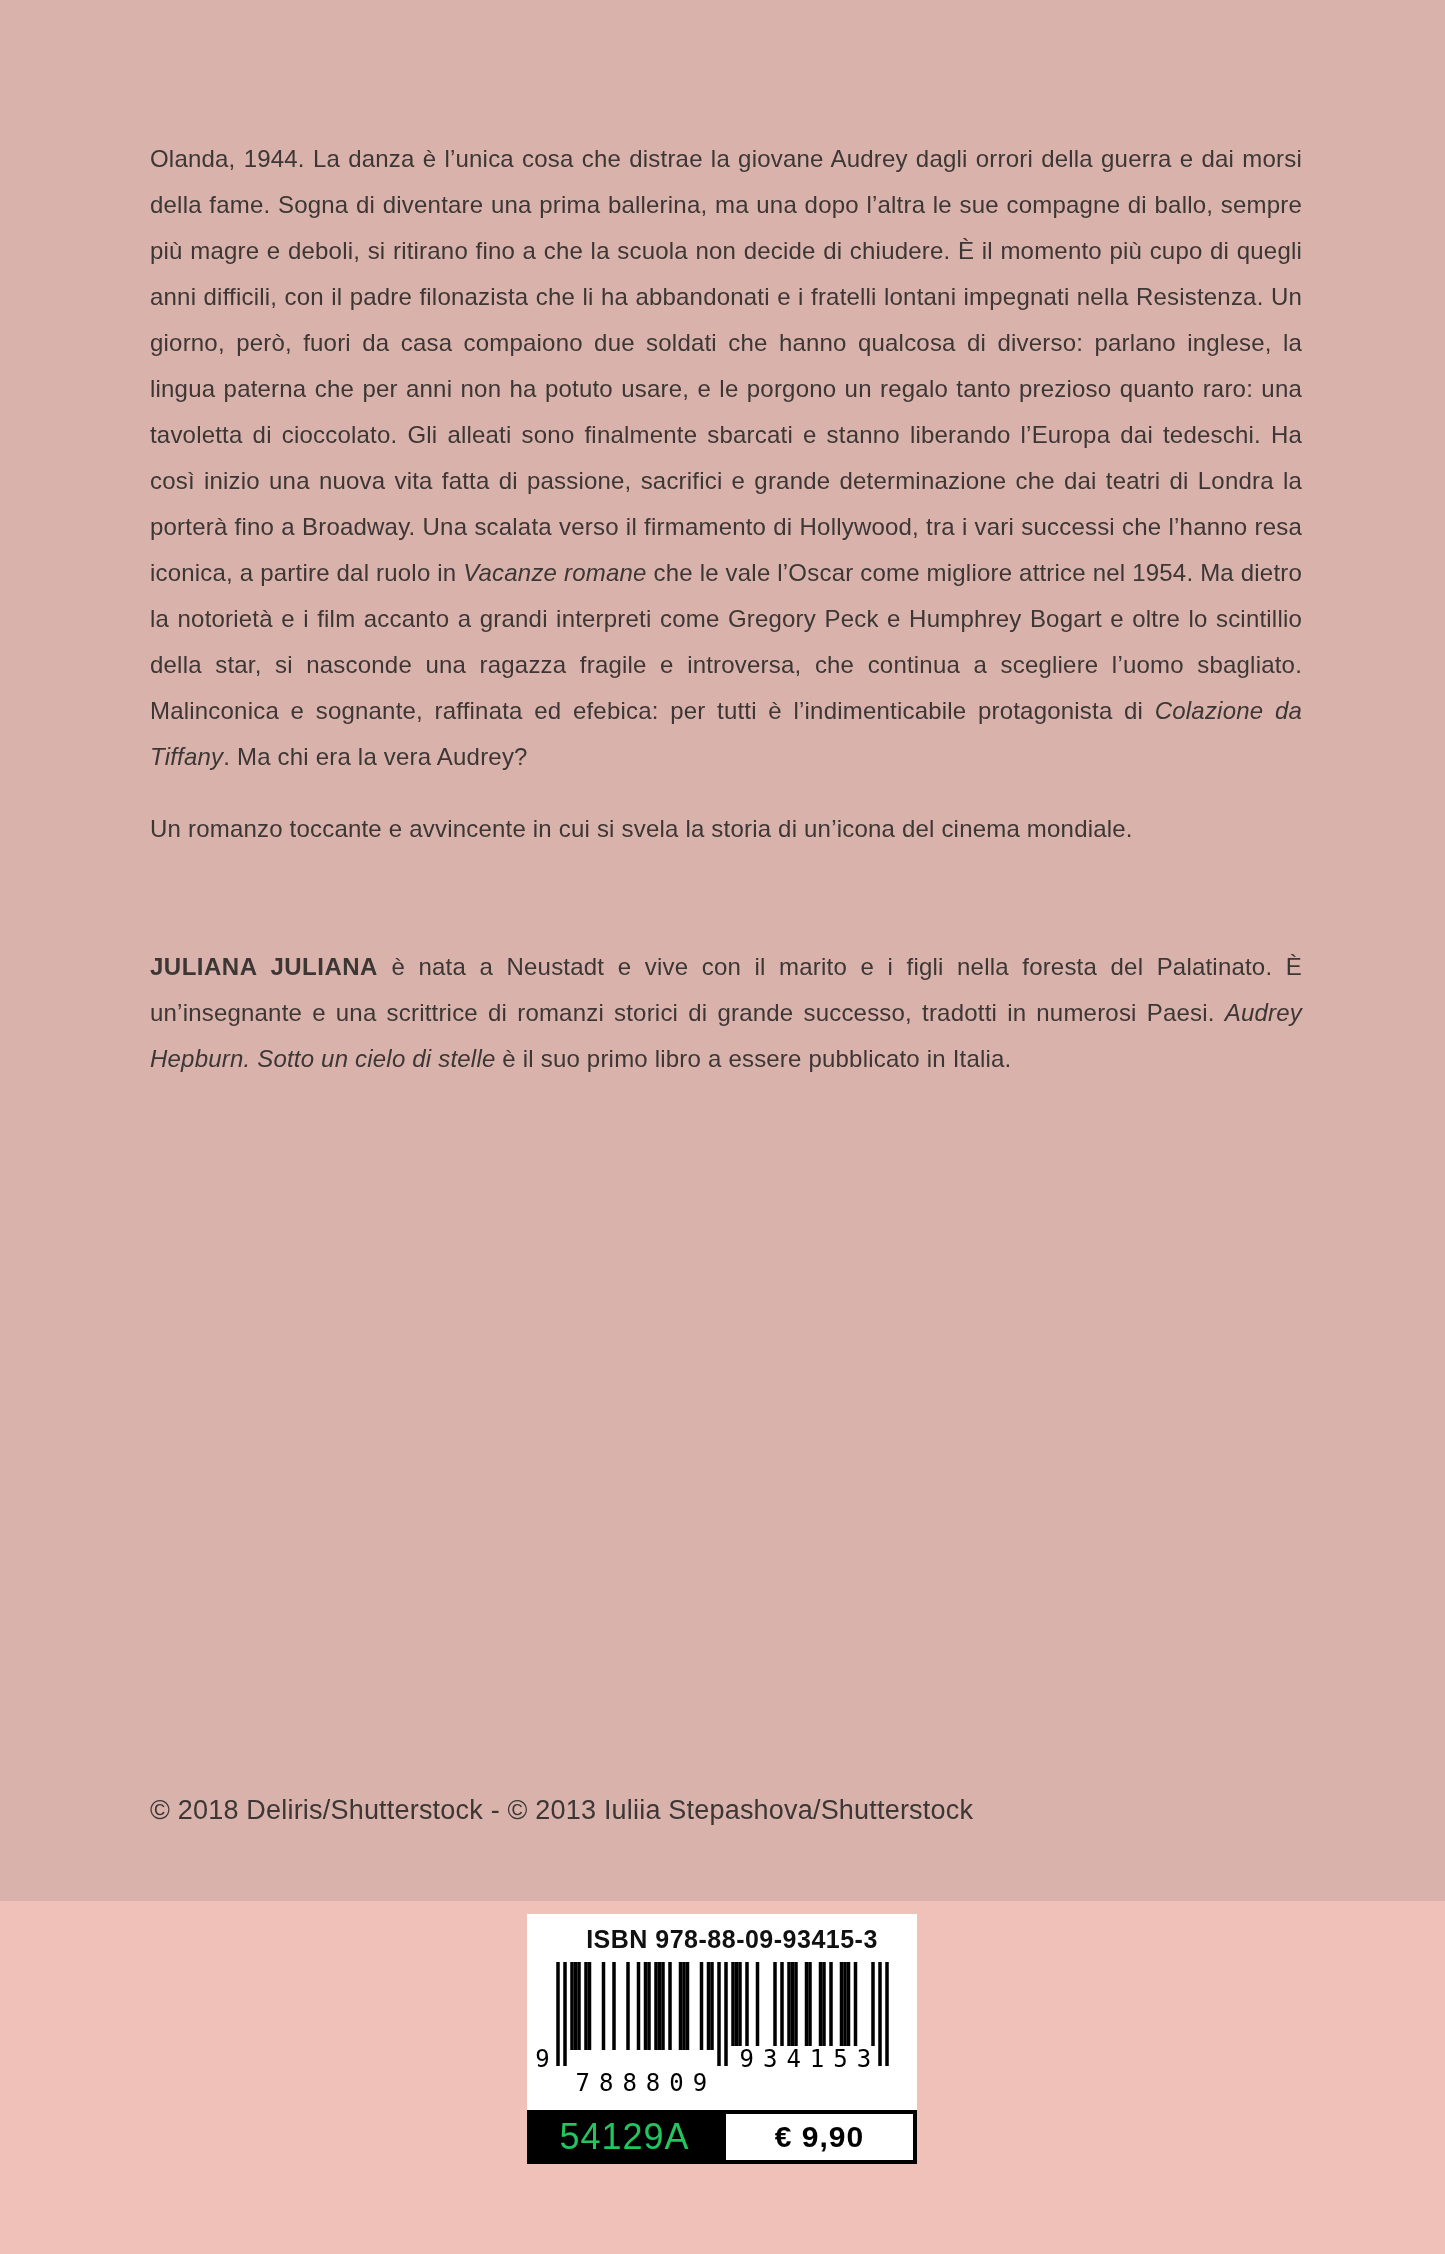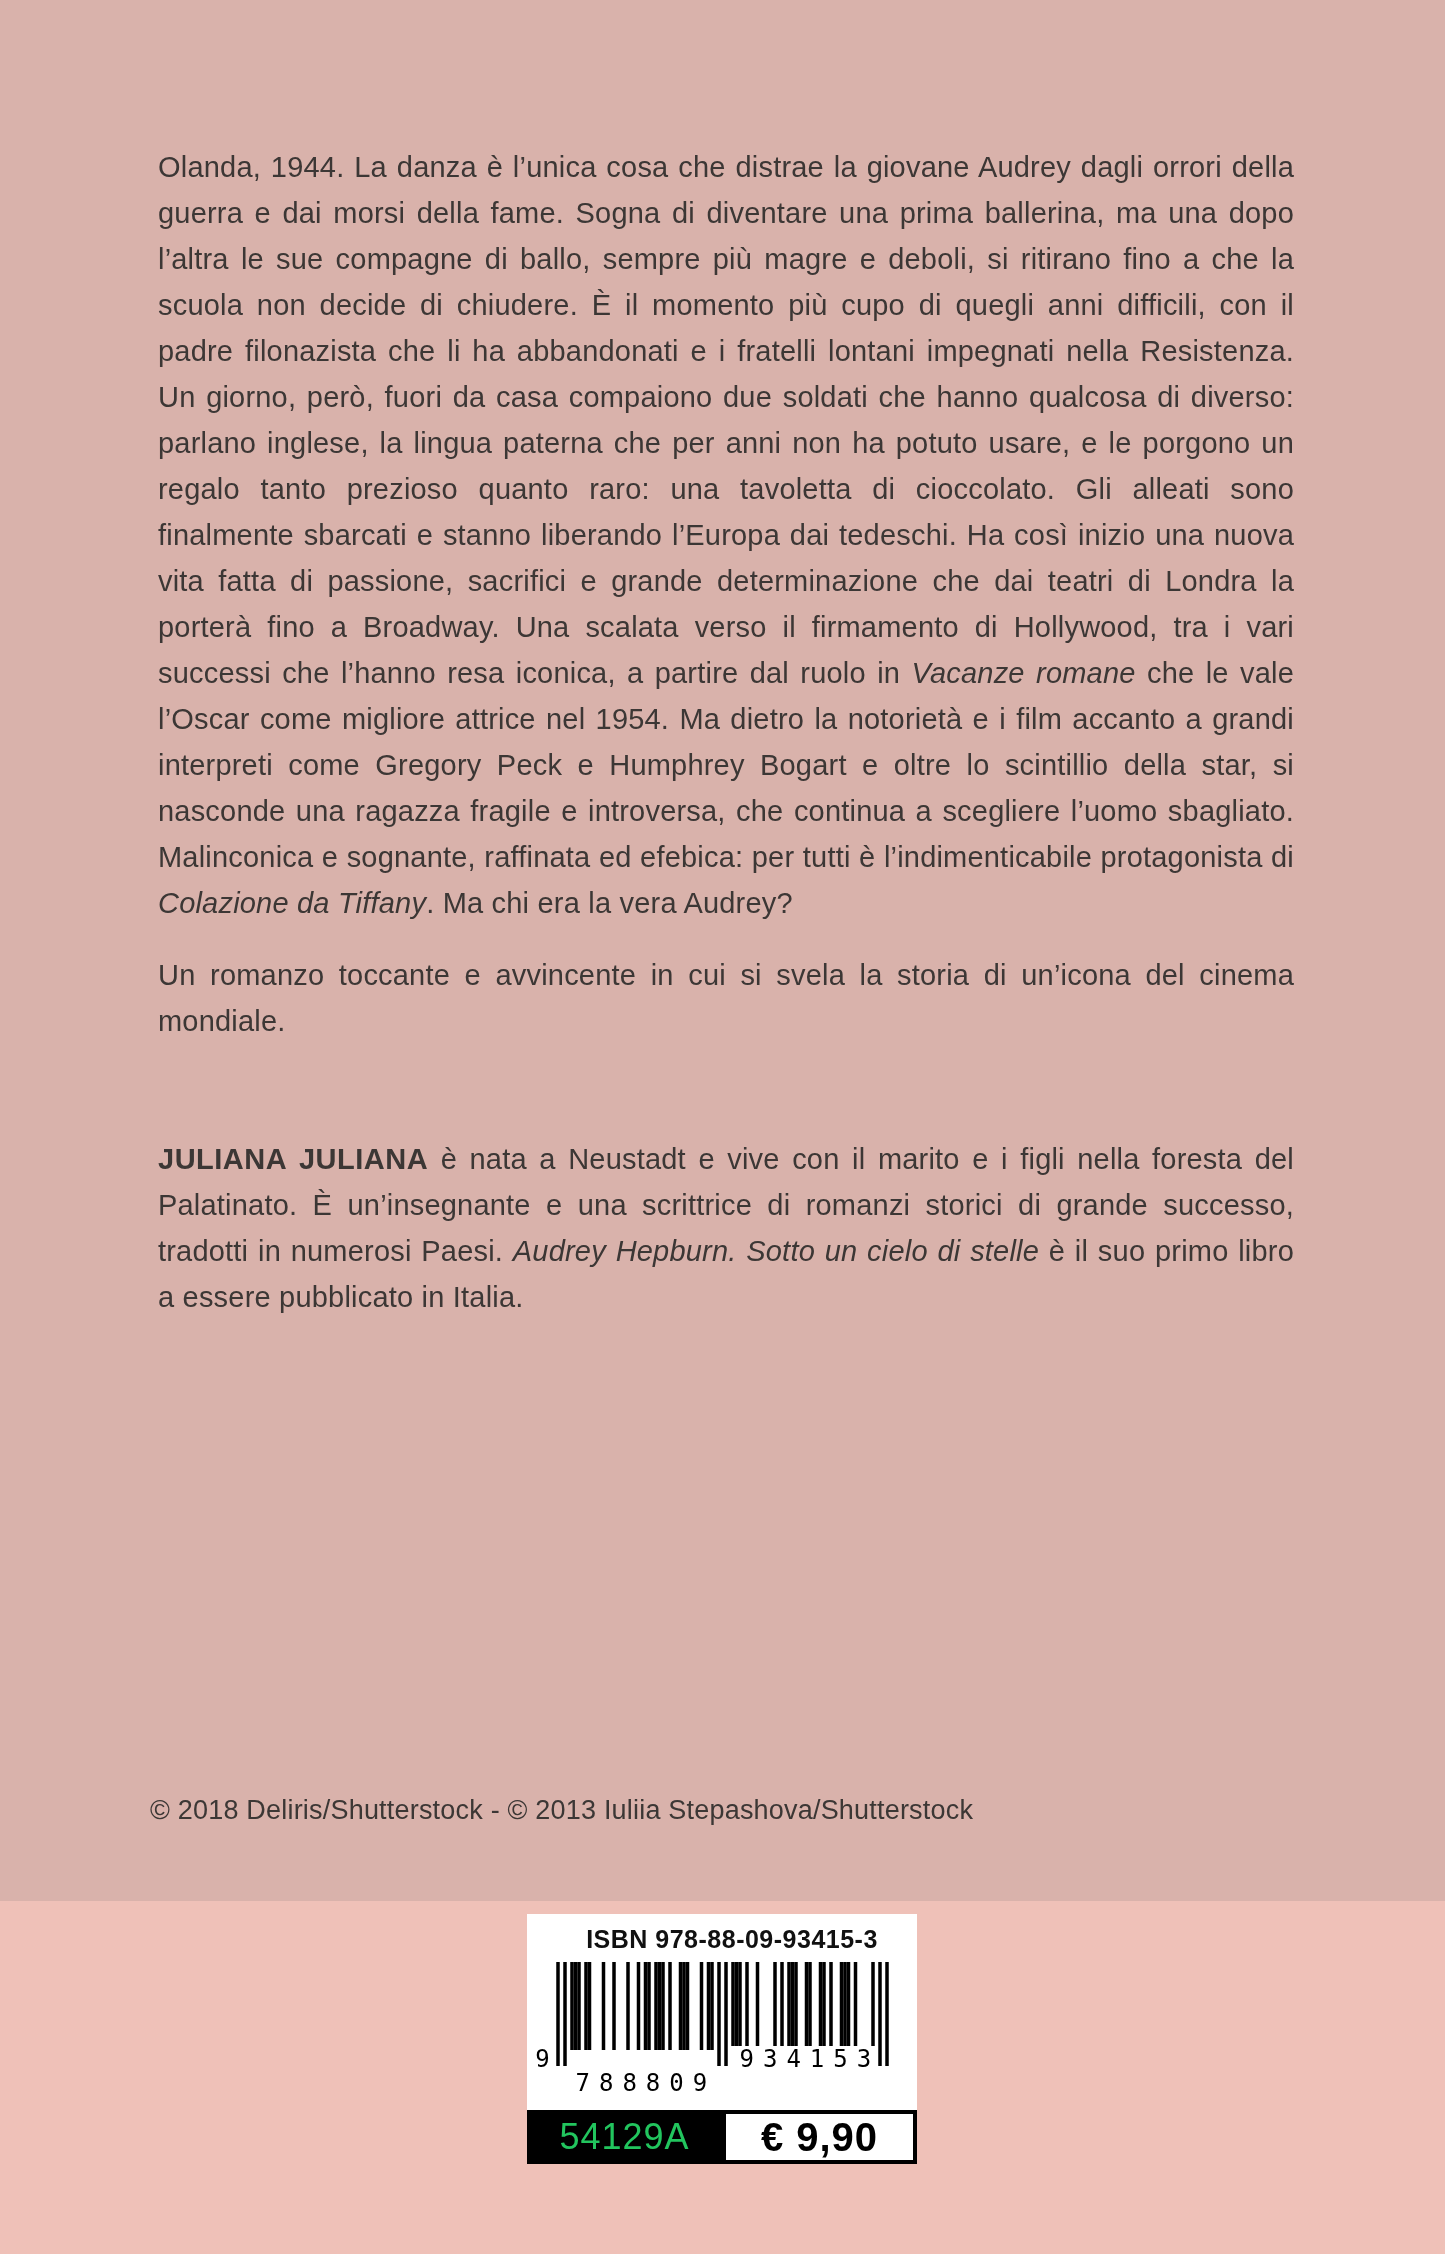--- a/index.html
+++ b/index.html
@@ -12,24 +12,24 @@
     color: #3c3735;
     overflow: hidden;
   }
   .text-col {
     position: absolute;
     left: 150px;
     top: 136px;
     width: 1152px;
   }
   .para {
-    font-size: 29px;
+    font-size: 24px;
     line-height: 46px;
     text-align: justify;
-    margin: 8px;
+    margin: 0;
     letter-spacing: 0.2px;
   }
   .para.synopsis { margin-bottom: 26px; }
   .para.closing  { margin-bottom: 92px; }
   .italic { font-style: italic; }
   .author-name { font-weight: bold; letter-spacing: 0.5px; }
   .credits {
     position: absolute;
     left: 150px;
     top: 1788px;
@@ -105,21 +105,21 @@
   .price-cell {
     width: 195px;
     box-sizing: border-box;
     background: #ffffff;
     border: 4px solid #000000;
     display: flex;
     align-items: center;
     justify-content: center;
     color: #000000;
     font-weight: bold;
-    font-size: 40px;
+    font-size: 30px;
     letter-spacing: 1px;
   }
 </style>
 </head>
 <body>
 
 <div class="page">
 
   <div class="text-col">
 

